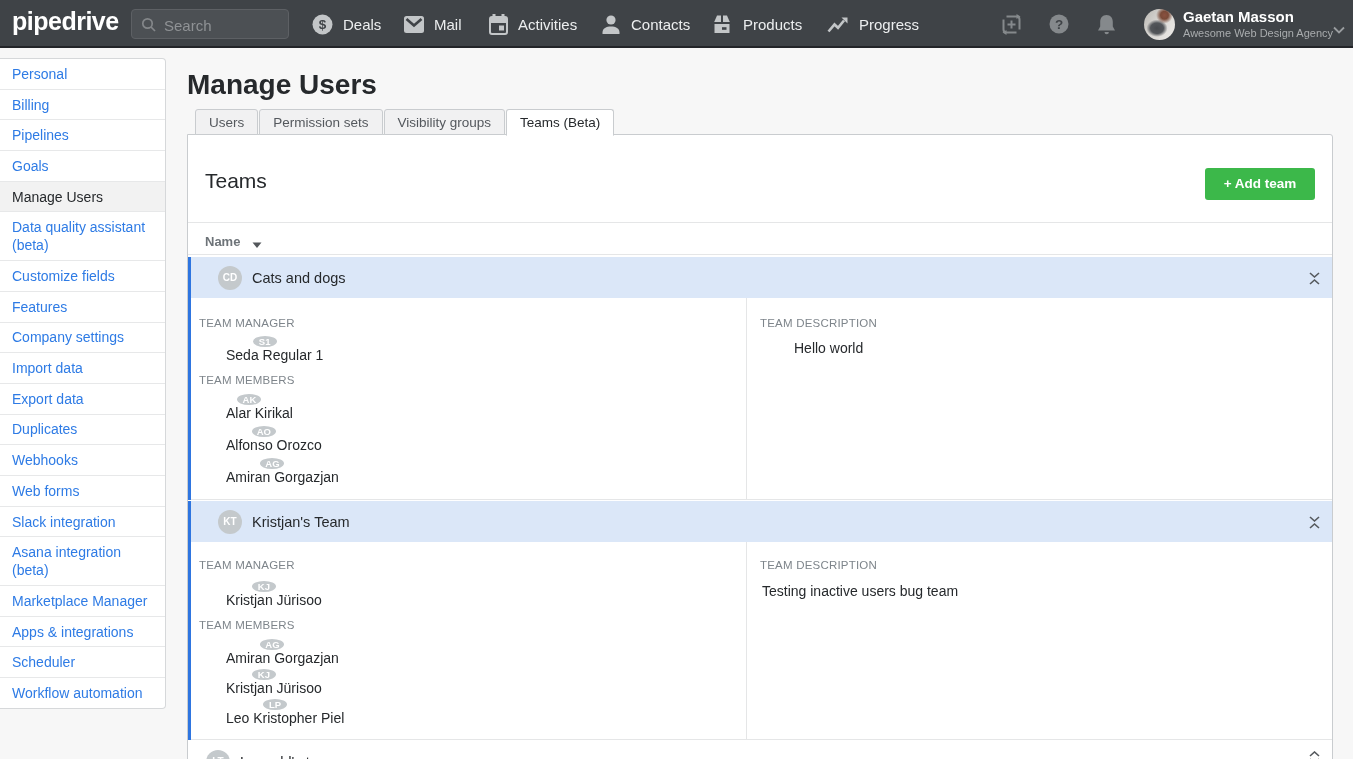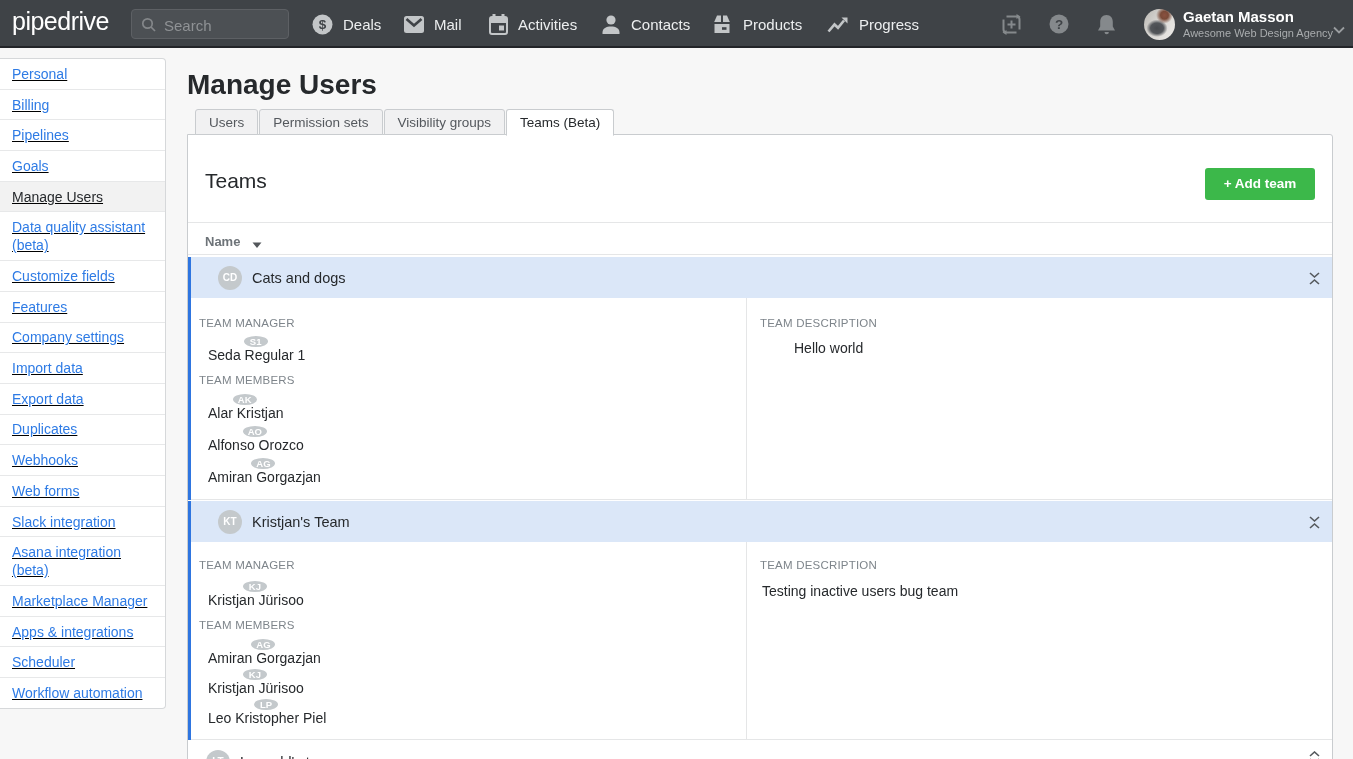--- a/index.html
+++ b/index.html
@@ -1,31 +1,31 @@
 <!DOCTYPE html>
 <html><head>
 <meta charset="utf-8">
 <style>
 * { margin:0; padding:0; box-sizing:border-box; }
 html,body { width:1353px; height:759px; overflow:hidden; font-family:"Liberation Sans", sans-serif; background:#f7f7f7; }
 
 .topbar { position:absolute; left:0; top:0; width:1353px; height:48px; background:#3f4347; border-bottom:2px solid #232529; z-index:50; }
-.logo { position:absolute; left:12px; top:7px; color:#fff; font-size:25px; font-weight:normal; letter-spacing:-0.5px; }
+.logo { position:absolute; left:12px; top:7px; color:#fff; font-size:25px; font-weight:bold; letter-spacing:-0.5px; }
 .search { position:absolute; left:131px; top:9px; width:158px; height:30px; background:#4c5054; border:1px solid #5d6064; border-radius:4px; }
 .search svg { position:absolute; left:9px; top:7px; }
 .search span { position:absolute; left:32px; top:7px; font-size:15px; color:#8f9295; }
 .navitem { position:absolute; top:0; height:48px; display:flex; align-items:center; color:#eceeef; font-size:15px; }
 .navitem .ic { margin-right:10px; display:flex; }
 .ricon { position:absolute; top:14px; }
 .avatar-photo { position:absolute; left:1144px; top:9px; width:31px; height:31px; border-radius:50%; background:radial-gradient(circle at 66% 20% , #8a5140 0%, #7a4a38 12%, rgba(122,74,56,0) 26%), radial-gradient(ellipse 55% 45% at 42% 62%, #484b4f 0%, #53565a 38%, rgba(83,86,90,0) 62%), linear-gradient(125deg, #b9b7b3 0%, #d9d7d3 45%, #edebe8 100%); overflow:hidden;}
 .uname { position:absolute; left:1183px; top:8px; color:#fff; font-size:15px; font-weight:bold; }
 .uorg { position:absolute; left:1183px; top:27px; color:#a9acae; font-size:11px; }
 .uchev { position:absolute; left:1333px; top:20px; }
 
-.sidenav { position:absolute; left:0; top:58px; width:166px; background:#fff; border:1px solid #d6d8da; border-left:none; border-radius:0 4px 4px 0; z-index:10;text-decoration:underline; }
+.sidenav { position:absolute; left:0; top:58px; width:166px; background:#fff; border:1px solid #d6d8da; border-left:none; border-radius:0 4px 4px 0; z-index:10; }
 .sidenav a { display:block; padding:5.9px 6px 5.8px 12px; font-size:14px; line-height:18px; color:#2e7be5; border-bottom:1px solid #e7e8e9; text-decoration:none; }
 .sidenav a:last-child { border-bottom:none; }
 .sidenav a.active { color:#26292c; background:#f2f2f2; }
 
 .h1 { position:absolute; left:187px; top:69px; font-size:28px; font-weight:bold; color:#26292c; z-index:5;}
 .tabs { position:absolute; left:195px; top:109px; height:26px; display:flex; z-index:6; }
 .tab { height:26px; padding:0 13px; font-size:13.5px; color:#54585d; background:#f1f1f2; border:1px solid #c9cccf; border-radius:3px 3px 0 0; margin-right:1px; display:flex; align-items:center; }
 .tab.active { background:#fff; color:#26292c; border-bottom:1px solid #fff; height:27px; position:relative; z-index:7; }
 .panel { position:absolute; left:187px; top:134px; width:1146px; height:640px; background:#fff; border:1px solid #c9cccf; border-radius:0 3px 3px 3px; z-index:5; }
 .teams-title { position:absolute; left:17px; top:34px; font-size:21px; color:#26292c; }
@@ -37,21 +37,21 @@
 .tblock { position:absolute; left:0; width:1144px; border-left:3px solid #2e75e0; }
 .trow { position:relative; height:41px; background:#dbe7f8; display:flex; align-items:center; padding-left:27px; }
 .trow .av { width:24px; height:24px; border-radius:50%; background:#c4c9cc; color:#fff; font-size:10px; font-weight:bold; display:flex; align-items:center; justify-content:center; }
 .trow .tn { margin-left:10px; font-size:14.5px; color:#26292c; }
 .trow .coll { position:absolute; right:12px; top:14px; }
 .texp { position:relative; background:#fff; border-bottom:1px solid #e5e6e7; }
 .divider { position:absolute; left:555px; top:0; bottom:0; width:1px; background:#e5e6e7; }
 .lbl { position:absolute; left:8px; font-size:11.5px; color:#7e858b; letter-spacing:0.2px; }
 .person { position:absolute; left:15px; display:flex; align-items:center; height:24px;flex-direction:column; }
 .person .av { width:24px; height:24px; border-radius:50%; background:#c4c9cc; color:#fff; font-size:9.5px; font-weight:bold; display:flex; align-items:center; justify-content:center; }
-.person .pn { margin-left:2px; font-size:14px; color:#26292c; }
+.person .pn { margin-left:20px; font-size:14px; color:#26292c; }
 .desc-lbl { position:absolute; left:569px; font-size:11.5px; color:#7e858b; letter-spacing:0.2px; }
 .desc-tx { position:absolute; left:571px; font-size:14px; color:#26292c; }
 .row3 { position:absolute; left:0; top:606px; width:1144px; height:41px; background:#fff; display:flex; align-items:center; padding-left:18px; }
 .row3 .av { width:24px; height:24px; border-radius:50%; background:#c4c9cc; color:#fff; font-size:10px; font-weight:bold; display:flex; align-items:center; justify-content:center; }
 .row3 .tn { margin-left:10px; font-size:14.5px; color:#26292c; }
 .row3 .exp { position:absolute; right:12px; top:9px; }
 </style>
 </head>
 <body>
 
@@ -208,21 +208,21 @@
     <div class="texp" style="height:202px;">
       <div class="divider"></div>
       <div class="lbl" style="top:19px;">TEAM MANAGER</div>
       <div class="person" style="top:38px;">
           <span class="av">S1</span>
           <span class="pn">Seda Regular 1</span>
         </div>
       <div class="lbl" style="top:76px;">TEAM MEMBERS</div>
       <div class="person" style="top:96px;">
           <span class="av">AK</span>
-          <span class="pn">Alar Kristjan</span>
+          <span class="pn">Alar Kirikal</span>
         </div>
       <div class="person" style="top:128px;">
           <span class="av">AO</span>
           <span class="pn">Alfonso Orozco</span>
         </div>
       <div class="person" style="top:160px;">
           <span class="av">AG</span>
           <span class="pn">Amiran Gorgazjan</span>
         </div>
       <div class="desc-lbl" style="top:19px;">TEAM DESCRIPTION</div>

